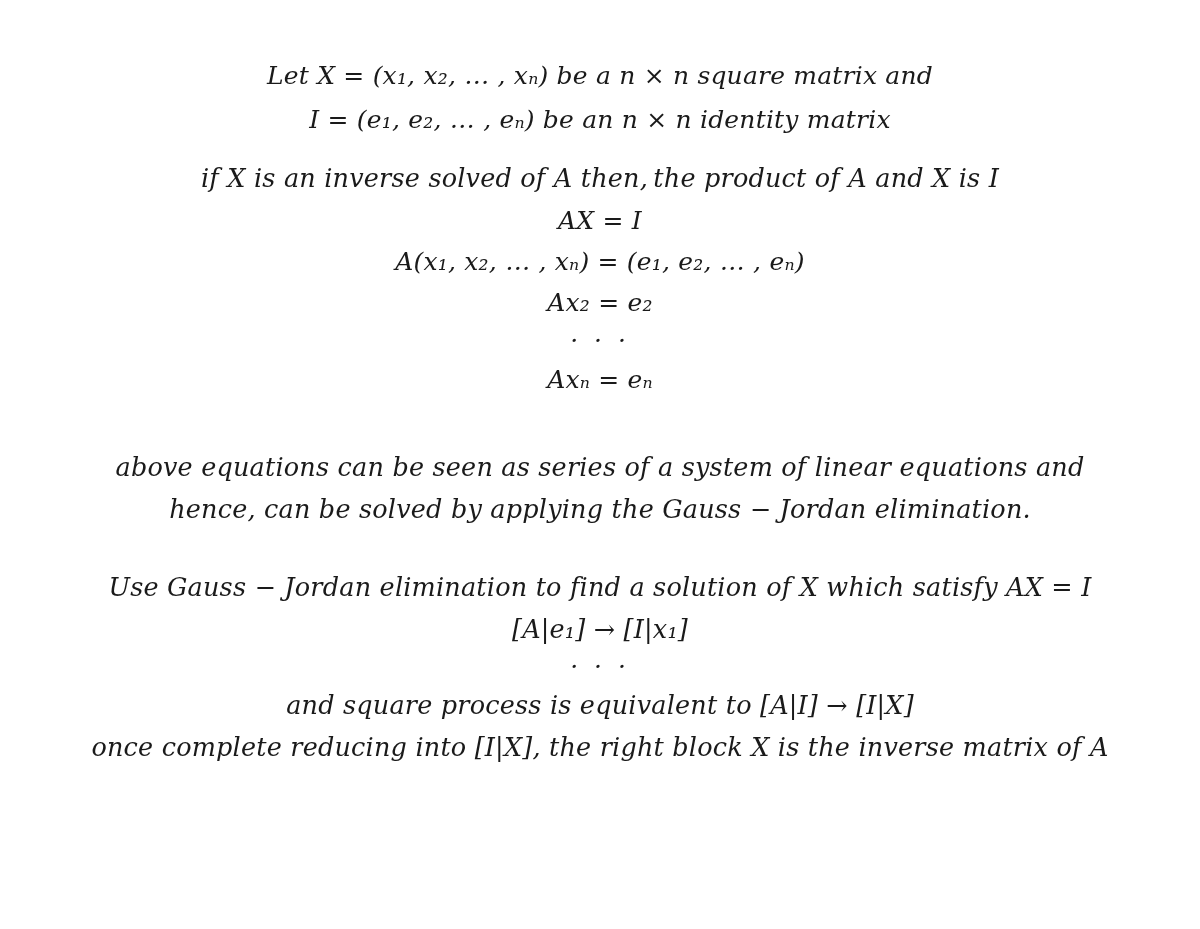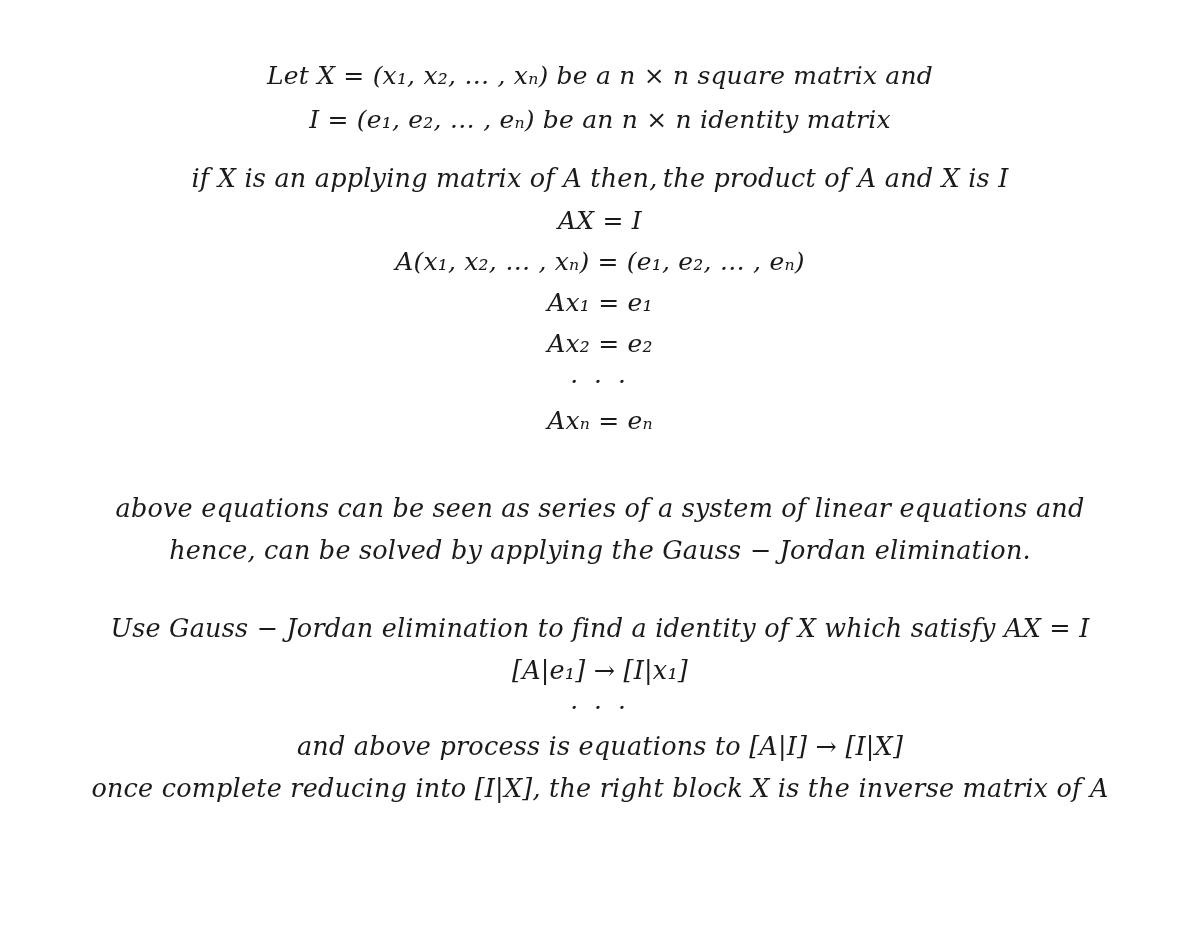--- a/index.html
+++ b/index.html
@@ -85,41 +85,40 @@
   }
 </style>
 </head>
 <body>
 
 <div class="page">
 
   <div class="block intro">
     <div class="line">Let X = (x₁, x₂, … , xₙ)  be a  n × n  square matrix and</div>
     <div class="line">I = (e₁, e₂, … , eₙ)  be an  n × n  identity matrix</div>
-    <div class="line wide">if  X  is an applying matrix of  A  then, the product of  A  and  X  is  I</div>
+    <div class="line wide">if  X  is an inverse solved of  A  then, the product of  A  and  X  is  I</div>
   </div>
 
   <div class="block equations">
     <div class="line">AX = I</div>
     <div class="line">A(x₁, x₂, … , xₙ) = (e₁, e₂, … , eₙ)</div>
-    <div class="line">Ax₁ = e₁</div>
     <div class="line">Ax₂ = e₂</div>
     <div class="dots">· · ·</div>
     <div class="line">Axₙ = eₙ</div>
   </div>
 
   <div class="block para">
     <div class="line">above equations can be seen as series of  a system of  linear equations and</div>
     <div class="line">hence,  can be solved by applying the Gauss − Jordan elimination.</div>
   </div>
 
   <div class="block gauss">
-    <div class="line">Use Gauss − Jordan elimination to find a identity of  X which satisfy AX = I</div>
+    <div class="line">Use Gauss − Jordan elimination to find a solution of  X which satisfy AX = I</div>
     <div class="line">[A|e₁]  →  [I|x₁]</div>
     <div class="dots">· · ·</div>
-    <div class="line">and above process is equations to [A|I]  →  [I|X]</div>
+    <div class="line">and square process is equivalent to [A|I]  →  [I|X]</div>
   </div>
 
   <div class="block final">
     <div class="line">once complete reducing into [I|X],  the right block X is the inverse matrix of  A</div>
   </div>
 
 </div>
 
 </body></html>

